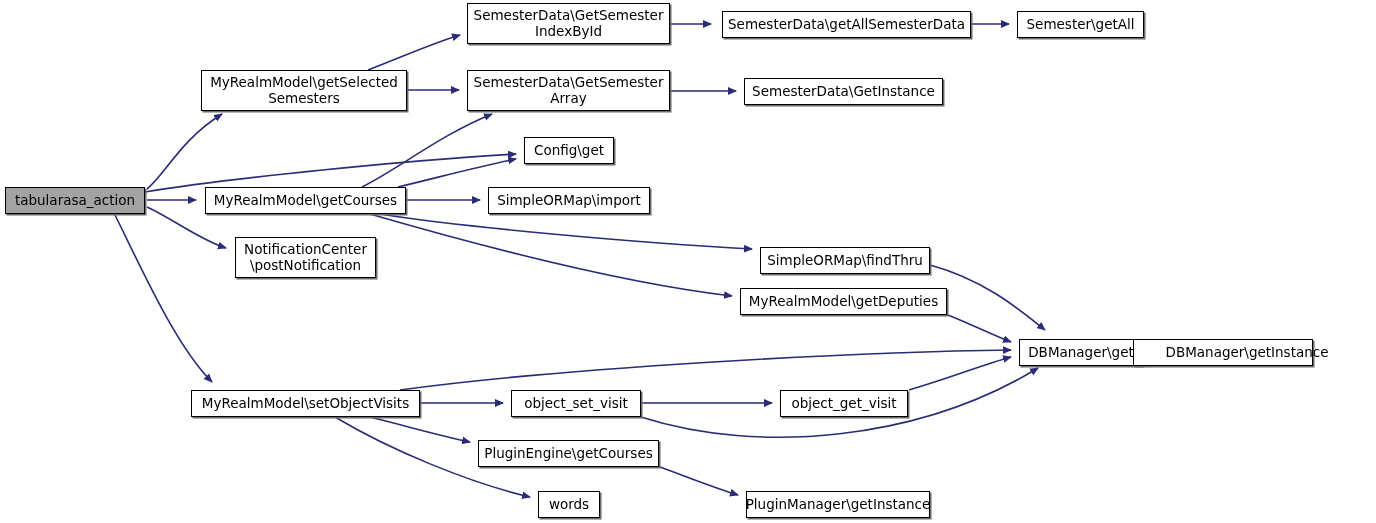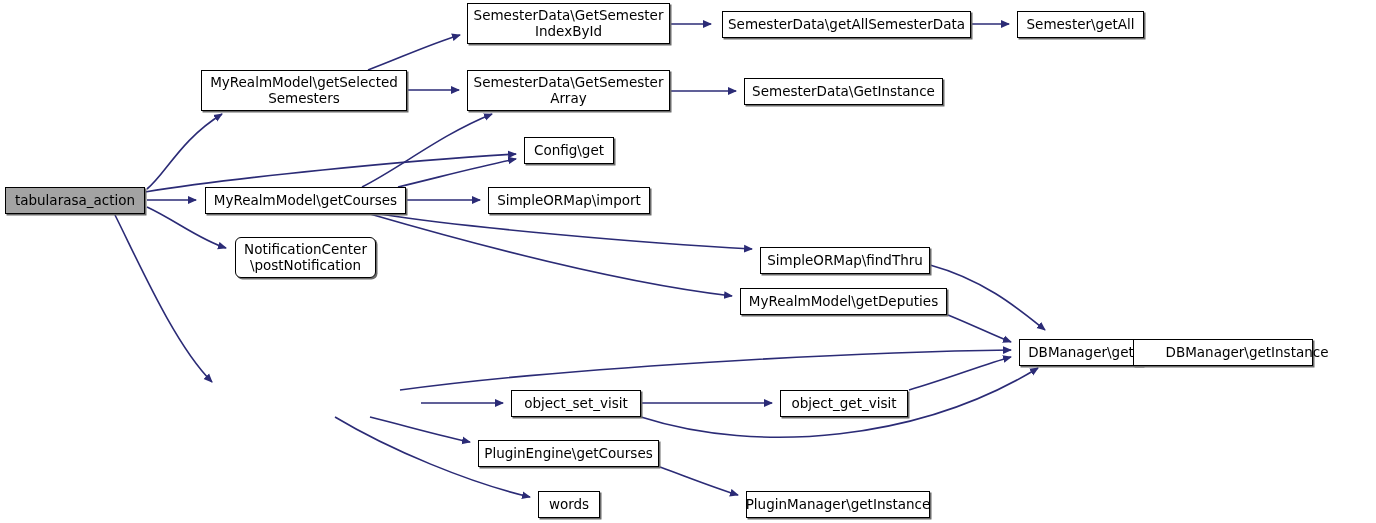--- a/index.html
+++ b/index.html
@@ -103,25 +103,28 @@
 
   <div class="node" style="left:201px;top:70px;width:206px;height:41px;">
     <span>MyRealmModel\getSelected
 Semesters</span>
   </div>
 
   <div class="node" style="left:205px;top:187px;width:201px;height:27px;">
     <span>MyRealmModel\getCourses</span>
   </div>
 
-  <div class="node" style="left:235px;top:237px;width:141px;height:41px;border-radius:6px;">
+  <div class="node" style="left:235px;top:237px;width:141px;height:41px;">
     <span>NotificationCenter
 \postNotification</span>
   </div>
 
+  <div class="node" style="left:191px;top:390px;width:229px;height:27px;">
+    <span>MyRealmModel\setObjectVisits</span>
+  </div>
 
   <div class="node" style="left:467px;top:3px;width:203px;height:41px;">
     <span>SemesterData\GetSemester
 IndexById</span>
   </div>
 
   <div class="node" style="left:467px;top:70px;width:203px;height:41px;">
     <span>SemesterData\GetSemester
 Array</span>
   </div>

